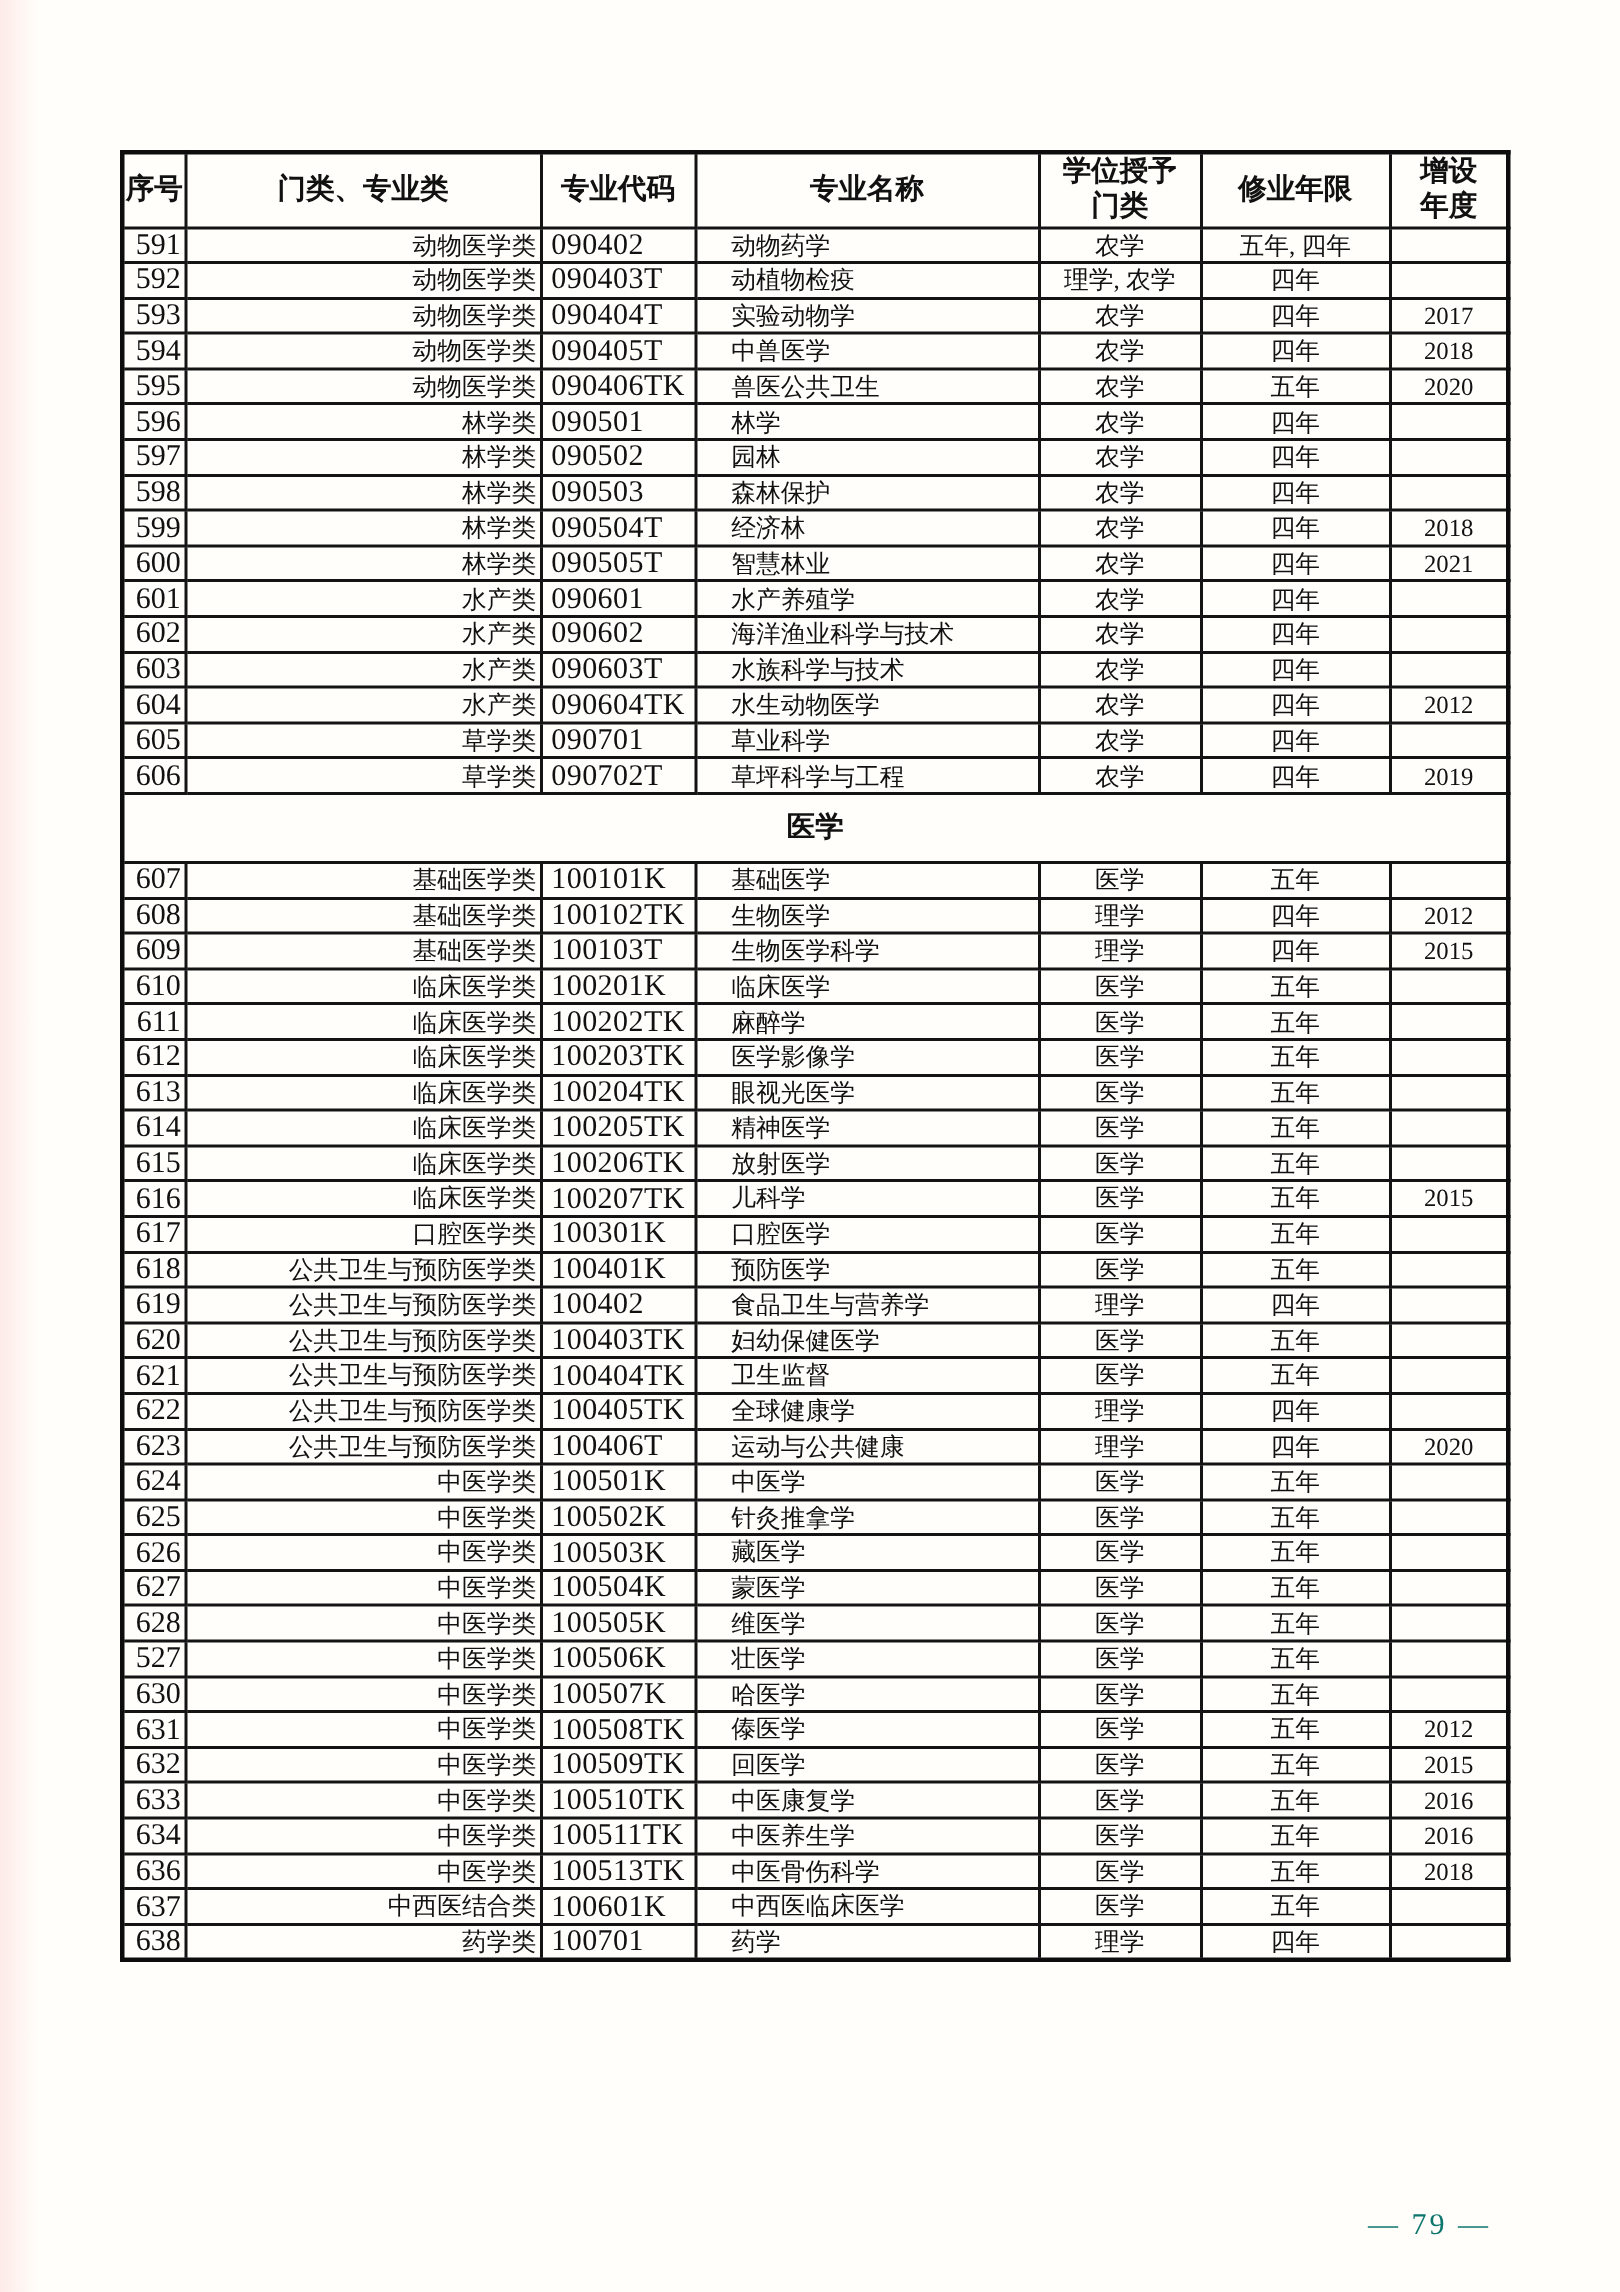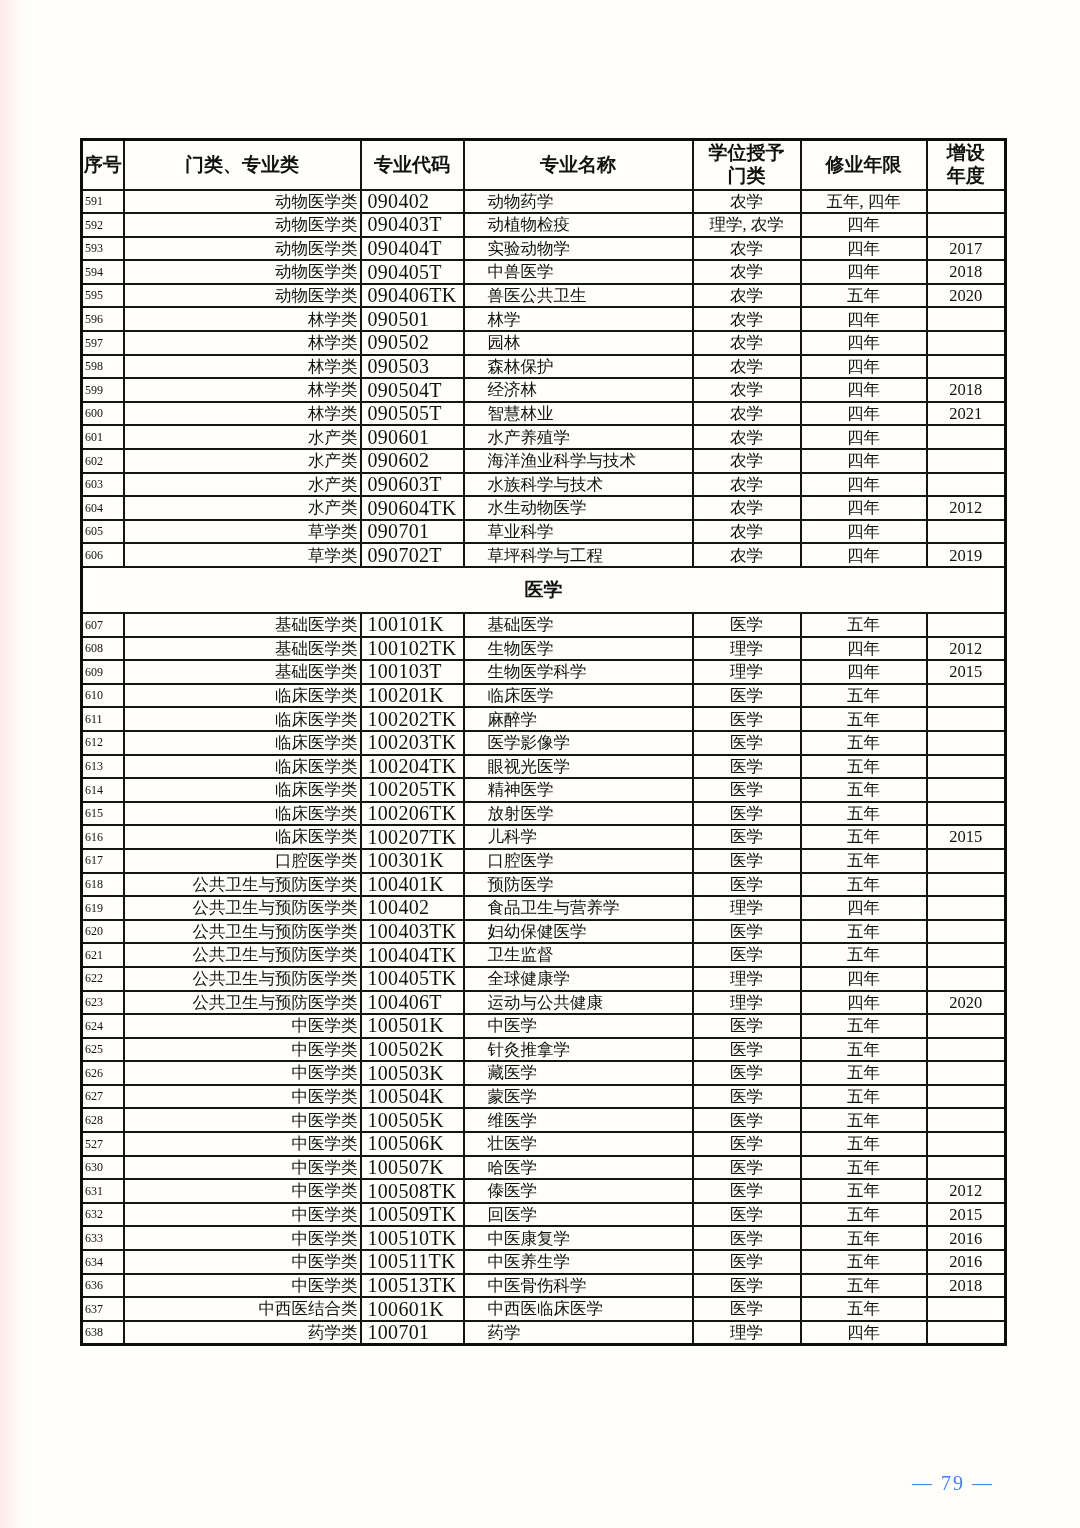--- a/index.html
+++ b/index.html
@@ -10,21 +10,21 @@
     color: #111;
     position: relative;
     overflow: hidden;
   }
   .scan-edge {
     position: absolute; left: 0; top: 0; width: 26px; height: 100%;
     background: linear-gradient(90deg, rgba(252,219,215,0.55), rgba(255,254,251,0));
     pointer-events: none;
   }
   .page {
-    position: absolute; left: 80px; top: 100px; width: 924px; margin-top: 38px;
+    position: absolute; left: 80px; top: 100px; width: 924px;
   }
   table.majors {
     border-collapse: collapse;
     table-layout: fixed;
     width: 924px;
     border: 3px solid #0d0d0d;
   }
   th, td {
     border: 2px solid #141414;
     overflow: hidden;
@@ -38,38 +38,38 @@
     line-height: 1.18;
     white-space: pre-line;
     padding: 1px 0;
   }
   td {
     height: 23.6px;
     font-size: 16.5px;
     padding: 0 2px;
     line-height: 1.05;
   }
-  td.c0 { text-align: left; font-size: 12px; }
+  td.c0 { text-align: right; font-size: 20px; }
   td.c1 { text-align: right; padding-left: 5px; }
   td.c2 { text-align: left; padding-left: 6px; font-size: 20px; letter-spacing: 0.3px; }
   td.c3 { text-align: left; padding-left: 23px; }
   td.c4, td.c5, td.c6 { text-align: center; }
   td.divider-cell {
     height: 46px;
     text-align: center;
     font-weight: 700;
     font-size: 19px;
   }
   .footer {
     position: absolute;
     top: 1472px;
     right: 86px;
     font-size: 20px;
     letter-spacing: 2px;
-    color: #3b82f6;
+    color: #0f766e;
   }
 </style>
 </head>
 <body>
 
 <div class="scan-edge"></div>
 
 <div class="page">
   <table class="majors">
     <colgroup>

